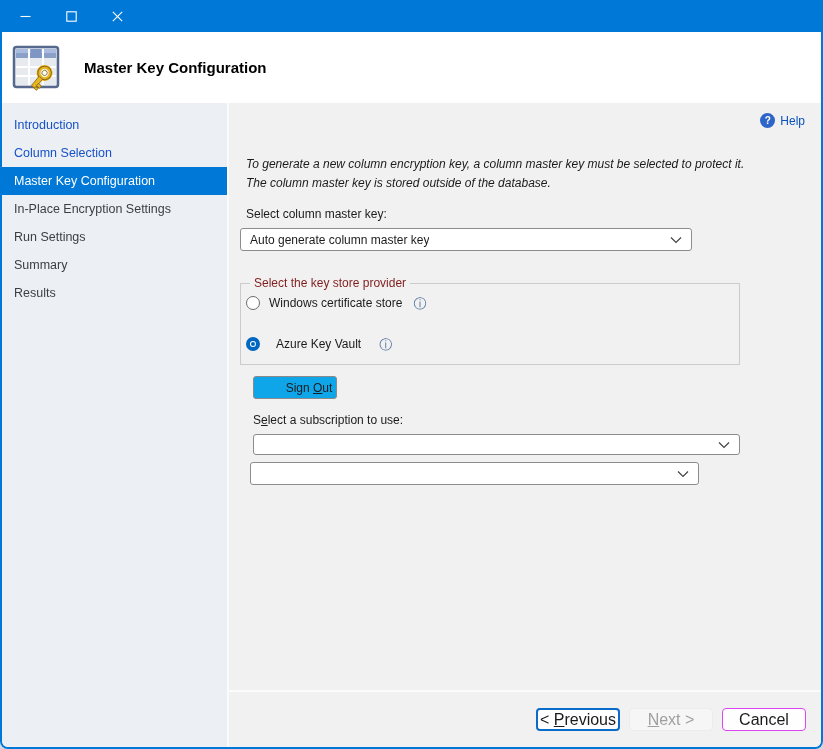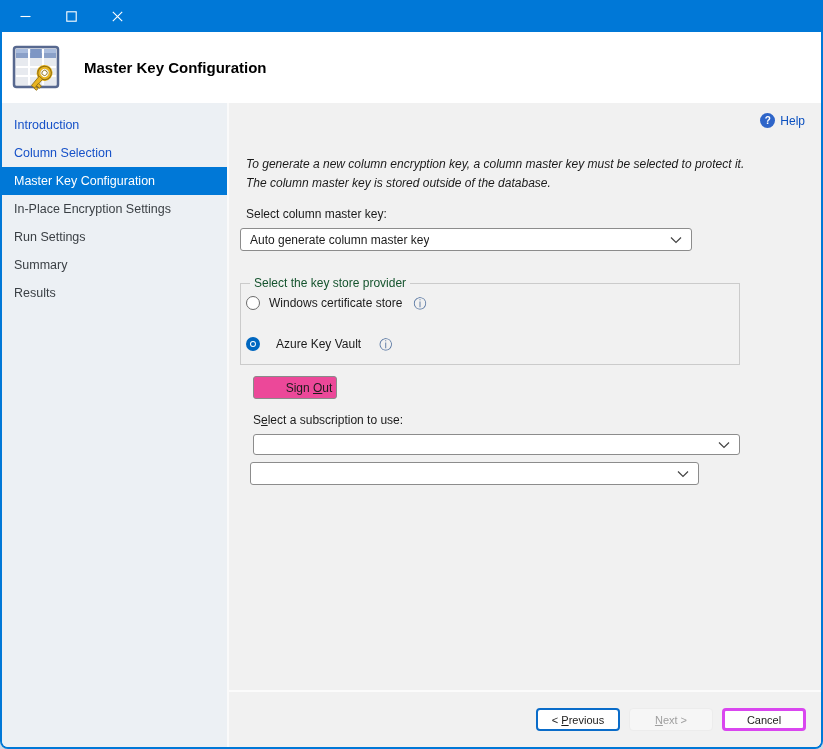--- a/index.html
+++ b/index.html
@@ -49,52 +49,52 @@
   }
   .combo .val{ white-space:nowrap; overflow:hidden; }
   .combo-master{ width:452px; margin-left:-6px; margin-top:7px; }
   .combo-sub{ width:487px; margin-top:7px; height:21px; }
   .combo-vault{ width:449px; margin-top:7px; margin-left:-3px; }
 
   fieldset.groupbox{
     margin-top:25px; margin-left:-6px; width:500px; height:89px;
     border:1px solid #cbcbcb; padding:2px 10px 0 5px;
   }
-  fieldset.groupbox legend{ padding:0 4px; margin-left:4px; font-size:12px; color:#14532d; }
+  fieldset.groupbox legend{ padding:0 4px; margin-left:4px; font-size:12px; color:#7f1d1d; }
 
   .radio-row{ display:flex; align-items:center; gap:9px; cursor:pointer; }
   .radio-row.first{ margin-top:4px; }
   .radio-row.second{ margin-top:27px;gap:16px; }
   .radio{ width:14px; height:14px; border-radius:50%; border:1px solid #6b6b6b; background:#fff; position:relative; flex:0 0 14px; }
   .radio.checked{ border:4px solid #0067c0; }
   .radio.checked::after{
     content:""; position:absolute; left:50%; top:50%; transform:translate(-50%,-50%);
     width:4px; height:4px; border-radius:50%; background:#0067c0;
   }
   .info-icon{ color:#4f6f9d; font-size:13px; line-height:1; margin-left:2px; cursor:pointer; }
 
   .azure-section{ margin-left:7px; }
   .signin-line{ margin-top:23px; }
   .change-user{ color:#1846d2; text-decoration:underline; cursor:pointer; }
 
   button.std-btn{
     font-family:inherit; font-size:12px; color:#1b1b1b;
-    width:84px; height:23px; background:#ec4899; border:1px solid #8a8a8a; border-radius:3px; cursor:pointer;padding-left:28px;
+    width:84px; height:23px; background:#0ea5e9; border:1px solid #8a8a8a; border-radius:3px; cursor:pointer;padding-left:28px;
   }
   .signout-btn{ margin-top:11px; display:block; }
 
   
   .footer{
     flex:0 0 57px; background:#f1f1f1; border-top:2px solid #fbfbfb;
     display:flex; align-items:center; justify-content:flex-end; gap:9px; padding-right:15px;
   }
-  .footer button{ font-family:inherit; font-size:11px; width:84px; height:23px; border-radius:4px; cursor:pointer; }
+  .footer button{ font-family:inherit; font-size:16px; width:84px; height:23px; border-radius:4px; cursor:pointer; }
   .btn-previous{ background:#ffffff; border:2px solid #0a6cc9; color:#1b1b1b; }
   .btn-next{ background:#f6f6f6; border:1px solid #ececec; color:#9f9f9f; cursor:default; }
-  .btn-cancel{ background:#fefefe; border:3px solid #d946ef; color:#1b1b1b; }
+  .btn-cancel{ background:#fefefe; border:1px solid #d946ef; color:#1b1b1b; }
   .mn{ text-decoration:underline; }
 </style>
 </head>
 <body>
 
 <div class="window">
 
   <div class="titlebar">
     <div class="win-controls">
       <button class="win-btn" title="Minimize">

